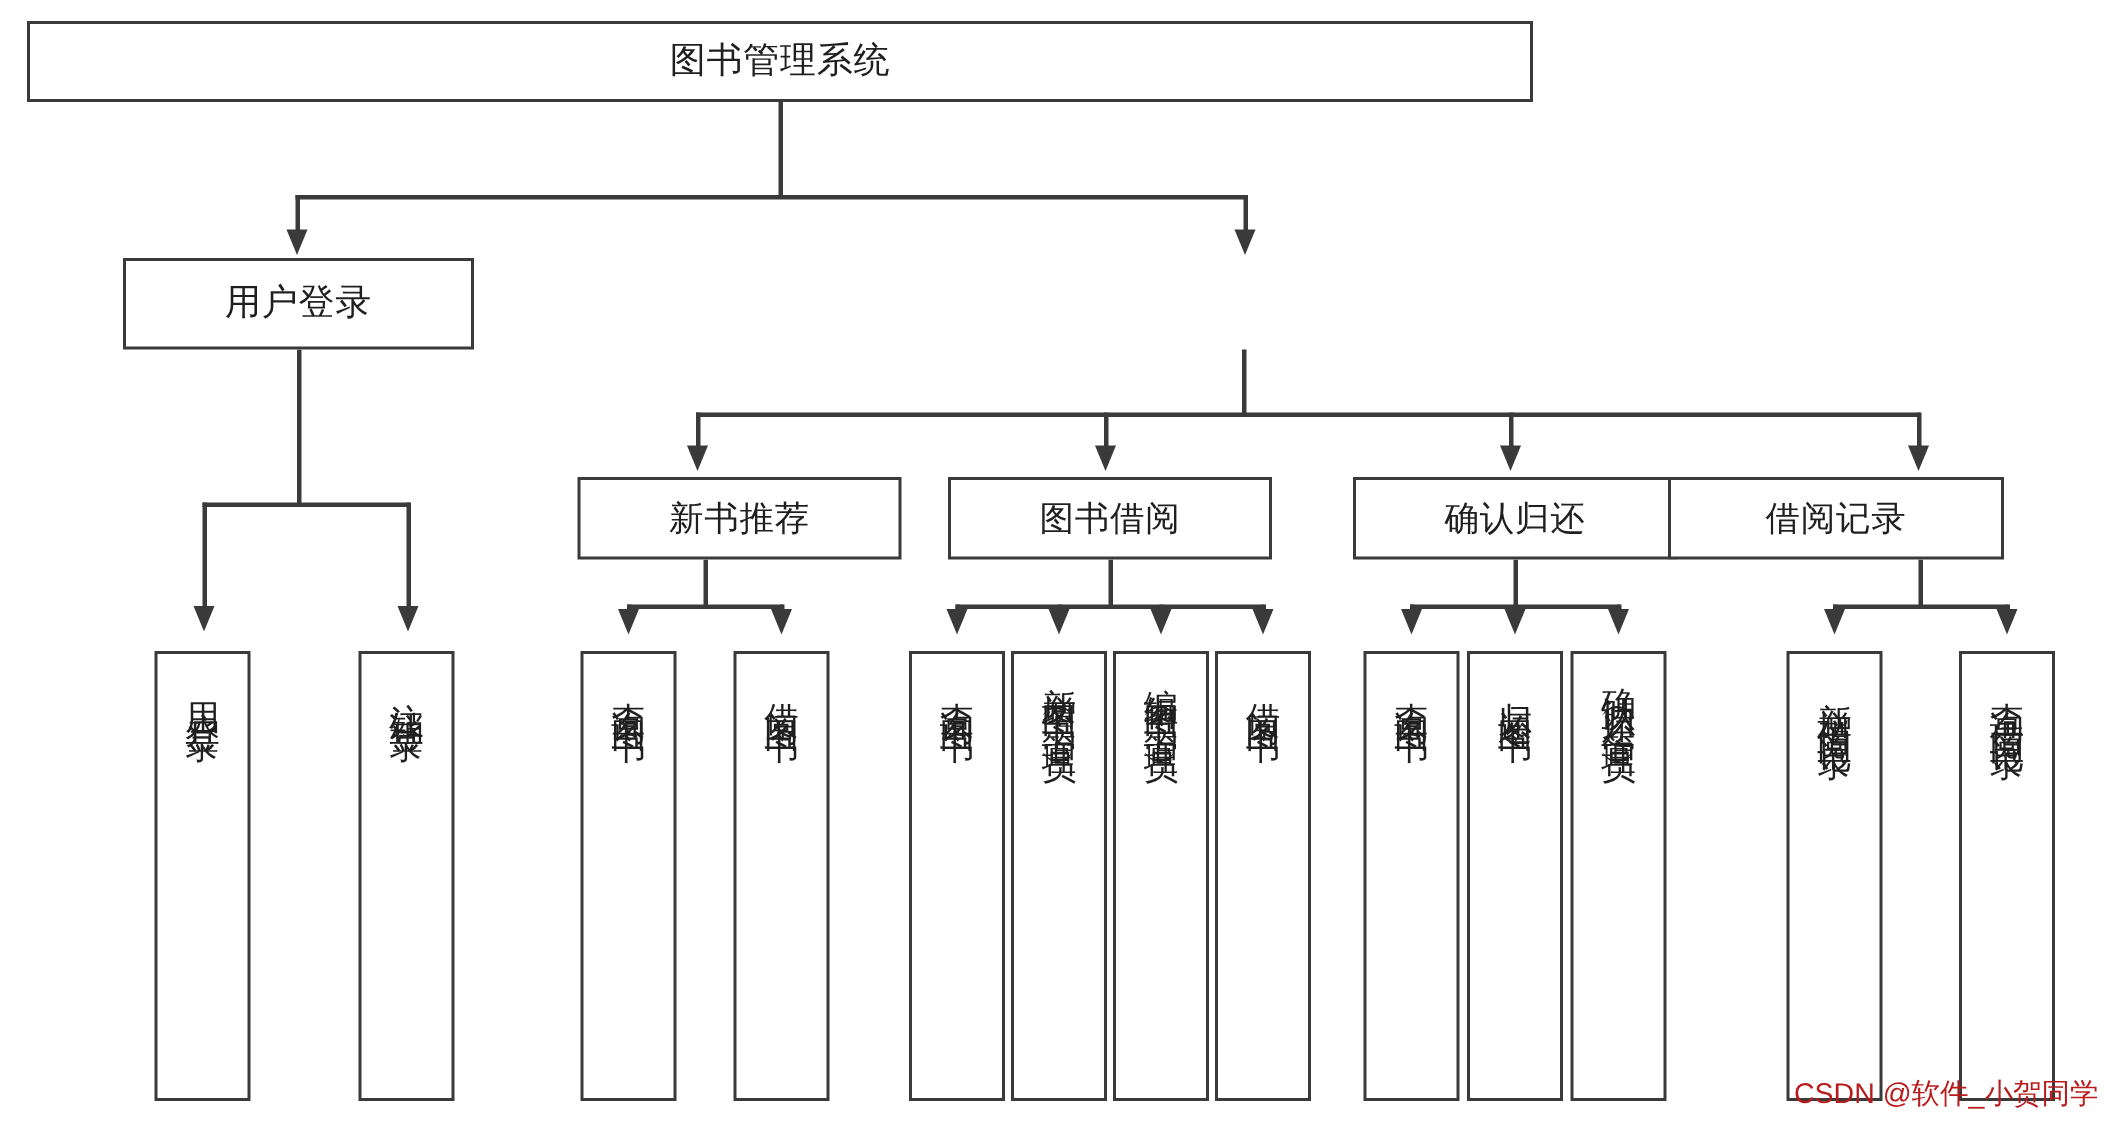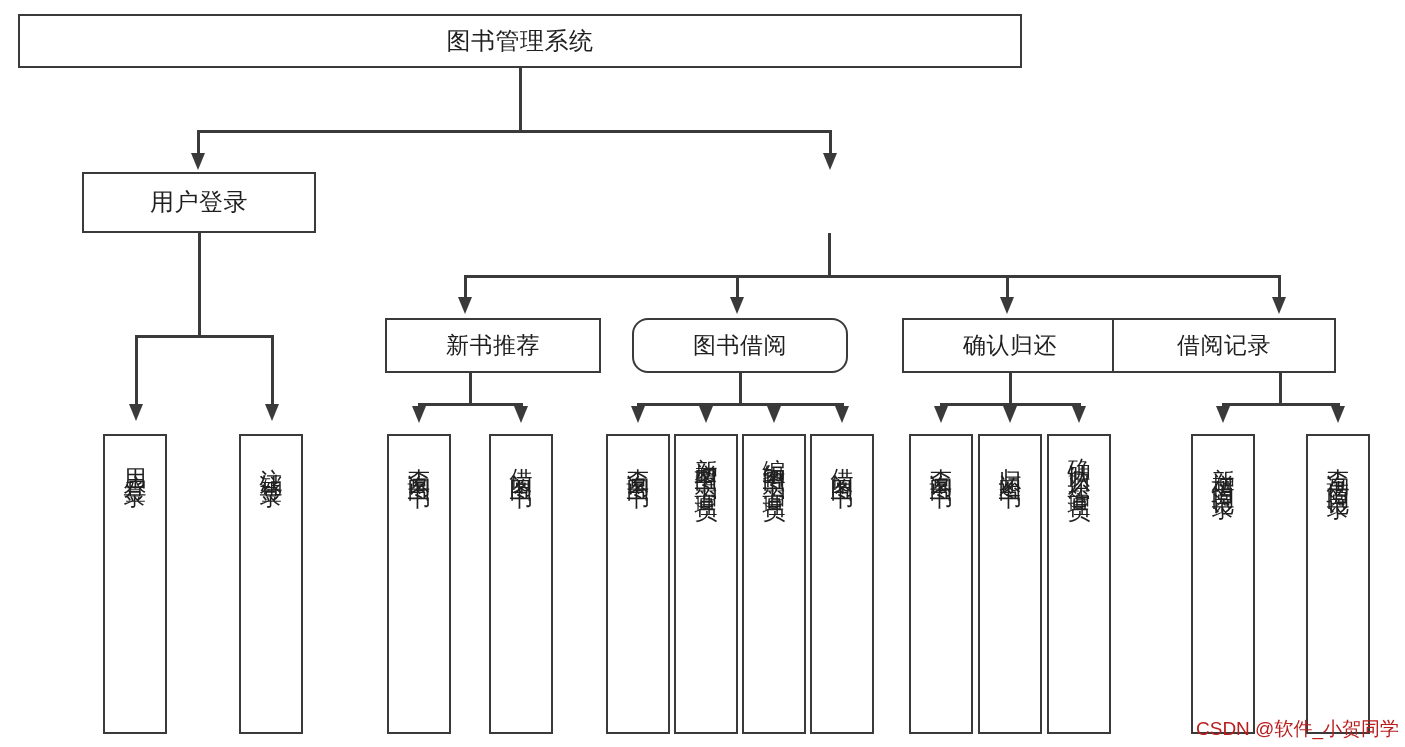--- a/index.html
+++ b/index.html
@@ -126,21 +126,21 @@
 
   <div class="conn v" style="left:1006px; top:275px; width:2.5px; height:26px;"></div>
   <div class="arrow" style="left:1000px; top:297px;"></div>
 
   <div class="conn v" style="left:1278px; top:275px; width:2.5px; height:26px;"></div>
   <div class="arrow" style="left:1272px; top:297px;"></div>
 
   <div class="node level3" style="left:362px; top:318px; width:216px; height:55px;margin-left:23px;">
     <span class="label">新书推荐</span>
   </div>
-  <div class="node level3" style="left:632px; top:318px; width:216px; height:55px;border-radius:16px;">
+  <div class="node level3" style="left:632px; top:318px; width:216px; height:55px;">
     <span class="label">图书借阅</span>
   </div>
   <div class="node level3" style="left:902px; top:318px; width:216px; height:55px;">
     <span class="label">确认归还</span>
   </div>
   <div class="node level3" style="left:1112px; top:318px; width:224px; height:55px;">
     <span class="label">借阅记录</span>
   </div>
 
   <div class="conn v" style="left:469px; top:373px; width:2.5px; height:32px;"></div>

